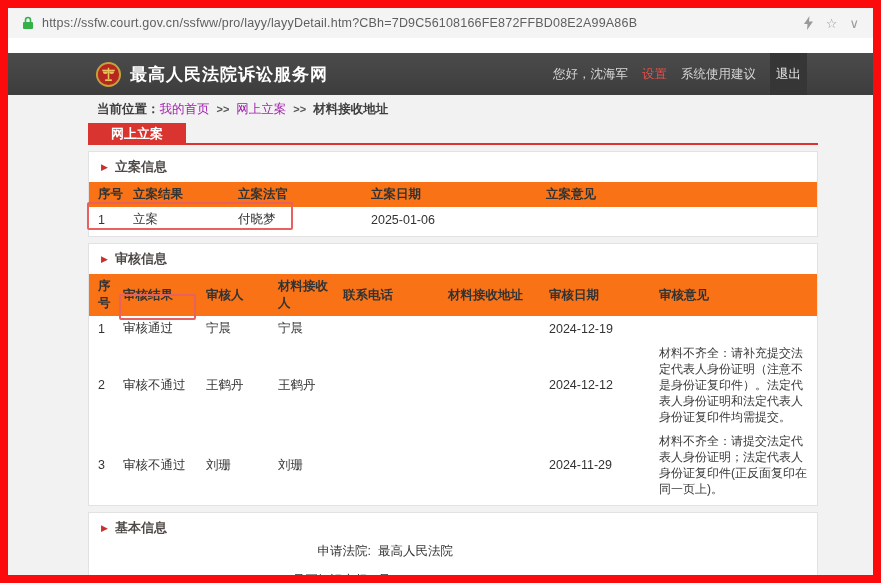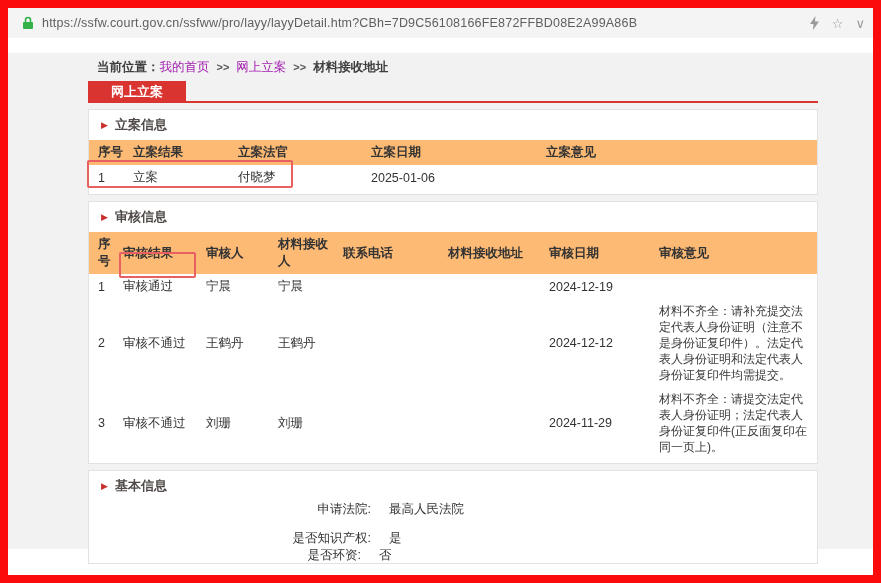--- a/index.html
+++ b/index.html
@@ -1,21 +1,21 @@
 <!DOCTYPE html>
 <html><head>
 <meta charset="utf-8">
 <style>
   * { box-sizing: border-box; margin: 0; padding: 0; }
   html,body { width: 881px; height: 583px; }
   body { font-family: "Liberation Sans", "DejaVu Sans", sans-serif; }
   .frame { width: 881px; height: 583px; border: 8px solid #fb0b0b; background: #fff; overflow: hidden; position: relative; }
 
   
-  .browser-bar { height: 30px; background: #f4f4f4; display: flex; align-items: center; padding: 0 4px 0 14px; }
+  .browser-bar { height: 30px; background: #f4f4f4; display: flex; align-items: center; padding: 0 10px 0 14px; }
   .lock-icon { width: 12px; height: 14px; margin-right: 8px; flex: none; }
   .url-field { font-size: 12.5px; color: #5f5f5f; flex: 1; white-space: nowrap; overflow: hidden; letter-spacing: .2px; }
   .chrome-icons { display: flex; align-items: center; gap: 12px; color: #9a9a9a; margin-right: 4px; }
   .chrome-icons span { font-size: 13px; line-height: 1; cursor: pointer; }
   .white-band { height: 15px; background: #ffffff; }
 
   
   .site-header { height: 42px; background: linear-gradient(#4b4b4b, #3d3d3d); display: flex; align-items: center; position: relative; }
   .logo { width: 27px; height: 27px; margin-left: 87px; flex: none; }
   .site-title { color: #fff; font-size: 17px; font-weight: bold; margin-left: 8px; letter-spacing: 1px; }
@@ -33,36 +33,36 @@
 
   .content { margin-left: 80px; width: 730px; }
   .tabbar { border-bottom: 2px solid #d9342f; height: 22px; }
   .tab { display: inline-block; width: 98px; height: 22px; line-height: 22px; text-align: center; background: #d9342f; color: #fff; font-size: 13px; font-weight: bold; cursor: pointer; }
 
   .panel { background: #fff; border: 1px solid #e2e2e2; margin-top: 6px; position: relative; padding-bottom: 4px; }
   .section-title { display: flex; align-items: center; gap: 7px; padding: 6px 12px; font-size: 13px; font-weight: bold; color: #4f4a48; }
   .tri { color: #c9302c; font-size: 9px; line-height: 1; }
 
   table { width: 100%; border-collapse: collapse; table-layout: fixed; }
-  th { background: #fdba74; font-size: 12.5px; color: #333; text-align: left; font-weight: bold; padding: 4px 8px 4px 0; }
+  th { background: #f97316; font-size: 12.5px; color: #333; text-align: left; font-weight: bold; padding: 4px 8px 4px 0; }
   td { font-size: 12.5px; color: #333; padding: 4px 8px 4px 0; vertical-align: middle; }
   th:first-child, td:first-child { padding-left: 9px; }
   td.opinion { line-height: 16px; font-size: 12px; color: #3a3a3a; }
 
   
   .ann { position: absolute; border: 2px solid #e8605f; border-radius: 2px; pointer-events: none; }
   .ann-filing { left: -2px; top: 50px; width: 206px; height: 28px; }
   .ann-review { left: 30px; top: 50px; width: 77px; height: 26px; }
 
   
   .field-row { display: flex; height: 29px; align-items: center; font-size: 12.5px; color: #333; flex-direction: column; }
   .field { display: flex; align-items: center; width: 50%; }
   .field .lbl { width: 100px; text-align: right; color: #333; }
   .field.right .lbl { width: 90px; }
-  .field .val { margin-left: 18px; }
+  .field .val { margin-left: 7px; }
 </style>
 </head>
 <body>
 
 <div class="frame">
 
   <div class="browser-bar">
     <svg class="lock-icon" viewBox="0 0 12 14">
       <rect x="1" y="6" width="10" height="7" rx="1" fill="#35b14a"></rect>
       <path d="M3.5 6 V4 a2.5 2.5 0 0 1 5 0 V6" fill="none" stroke="#35b14a" stroke-width="1.6"></path>
@@ -71,20 +71,38 @@
     <div class="chrome-icons">
       <svg width="11" height="14" viewBox="0 0 11 14">
         <path d="M6.5 0 L1 8 h3.5 L4 14 L10 5.5 H6Z" fill="#9a9a9a"></path>
       </svg>
       <span>☆</span>
       <span>∨</span>
     </div>
   </div>
   <div class="white-band"></div>
 
+  <div class="site-header">
+    <svg class="logo" viewBox="0 0 28 28">
+      <circle cx="14" cy="14" r="13" fill="#c4a23c"></circle>
+      <circle cx="14" cy="14" r="11" fill="#b5271f"></circle>
+      <rect x="13.2" y="7" width="1.6" height="12" fill="#e8c35a"></rect>
+      <rect x="7.5" y="9" width="13" height="1.6" fill="#e8c35a"></rect>
+      <path d="M8.2 11 a2.6 2.6 0 0 0 5.2 0Z" fill="#e8c35a"></path>
+      <path d="M14.6 11 a2.6 2.6 0 0 0 5.2 0Z" fill="#e8c35a"></path>
+      <rect x="10.5" y="19" width="7" height="1.8" fill="#e8c35a"></rect>
+    </svg>
+    <div class="site-title">最高人民法院诉讼服务网</div>
+    <div class="header-right">
+      <span class="greeting">您好，沈海军</span>
+      <span class="settings">设置</span>
+      <span class="feedback">系统使用建议</span>
+      <span class="logout">退出</span>
+    </div>
+  </div>
 
   <div class="page">
 
     <div class="breadcrumb">
       <span class="bc-label">当前位置：</span>
       <a>我的首页</a>
       <span class="sep">&gt;&gt;</span>
       <a>网上立案</a>
       <span class="sep">&gt;&gt;</span>
       <span class="bc-current">材料接收地址</span>

